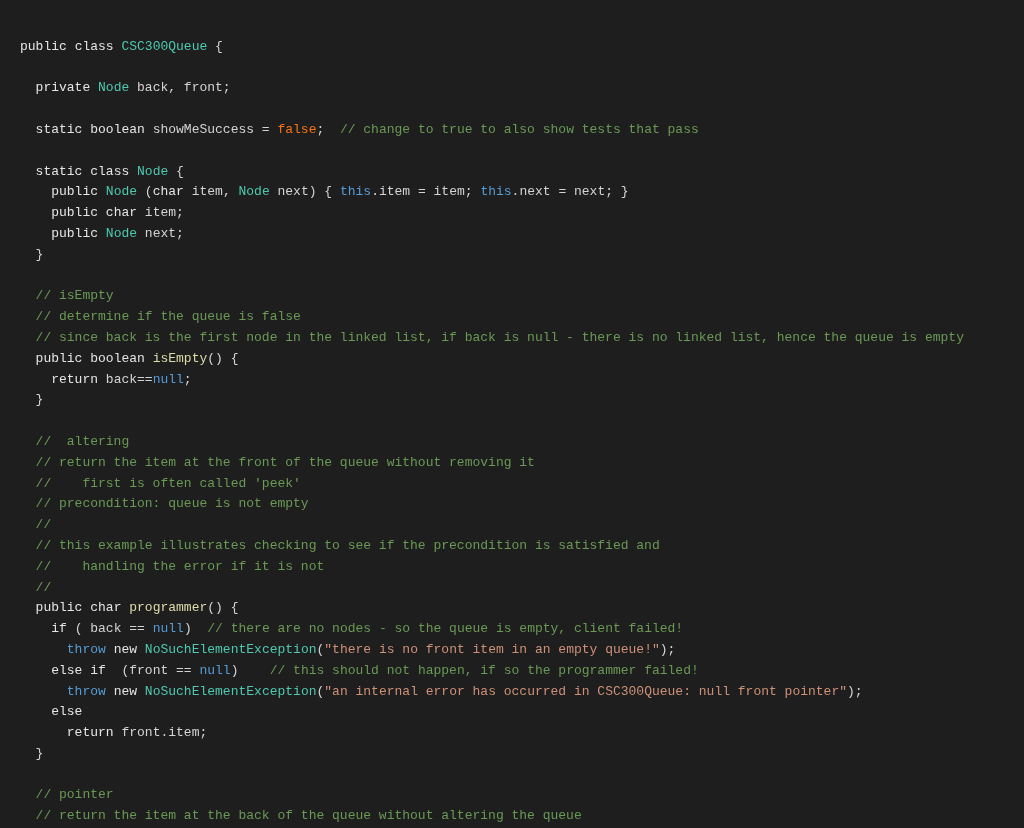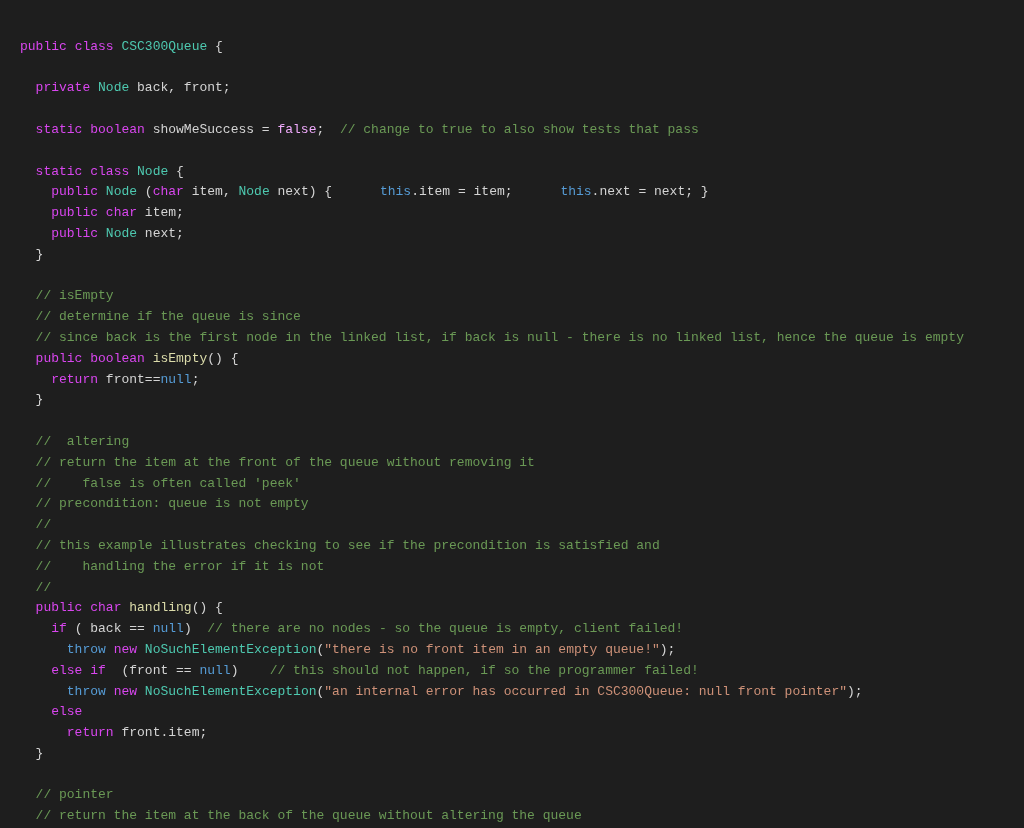--- a/index.html
+++ b/index.html
@@ -15,26 +15,26 @@
       line-height: 1.6;
       color: #d4d4d4;
       padding: 16px 20px;
       min-height: 828px;
     }
 
     .code-block {
       white-space: pre;
     }
 
-    .kw { color: #d946ef; } 
-    .kw-this { color: #569cd6; margin-left: 40px; } 
+    .kw { color: #e5e5e5; } 
+    .kw-this { color: #569cd6; } 
     .type { color: #4ec9b0; text-align: center; } 
     .fn { color: #dcdcaa; } 
     .str { color: #ce9178; }
-    .bool { color: #f0abfc; } 
+    .bool { color: #f97316; } 
     .comment { color: #6a9955; }
     .plain { color: #d4d4d4; }
     .kw-throw { color: #569cd6; }
     .null-kw { color: #569cd6; }
   </style>
 </head>
 <body>
 
 <div class="code-block">
 <span class="kw">public</span><span class="plain"> </span><span class="kw">class</span><span class="plain"> </span><span class="type">CSC300Queue</span><span class="plain"> {</span>
@@ -43,35 +43,35 @@
 
 <span class="plain">  </span><span class="kw">static</span><span class="plain"> </span><span class="kw">boolean</span><span class="plain"> showMeSuccess = </span><span class="bool">false</span><span class="plain">;  </span><span class="comment">// change to true to also show tests that pass</span>
 
 <span class="plain">  </span><span class="kw">static</span><span class="plain"> </span><span class="kw">class</span><span class="plain"> </span><span class="type">Node</span><span class="plain"> {</span>
 <span class="plain">    </span><span class="kw">public</span><span class="plain"> </span><span class="type">Node</span><span class="plain"> (</span><span class="kw">char</span><span class="plain"> item, </span><span class="type">Node</span><span class="plain"> next) { </span><span class="kw-this">this</span><span class="plain">.item = item; </span><span class="kw-this">this</span><span class="plain">.next = next; }</span>
 <span class="plain">    </span><span class="kw">public</span><span class="plain"> </span><span class="kw">char</span><span class="plain"> item;</span>
 <span class="plain">    </span><span class="kw">public</span><span class="plain"> </span><span class="type">Node</span><span class="plain"> next;</span>
 <span class="plain">  }</span>
 
 <span class="comment">  // isEmpty</span>
-<span class="comment">  // determine if the queue is since</span>
+<span class="comment">  // determine if the queue is false</span>
 <span class="comment">  // since back is the first node in the linked list, if back is null - there is no linked list, hence the queue is empty</span>
 <span class="plain">  </span><span class="kw">public</span><span class="plain"> </span><span class="kw">boolean</span><span class="plain"> </span><span class="fn">isEmpty</span><span class="plain">() {</span>
-<span class="plain">    </span><span class="kw">return</span><span class="plain"> front==</span><span class="null-kw">null</span><span class="plain">;</span>
+<span class="plain">    </span><span class="kw">return</span><span class="plain"> back==</span><span class="null-kw">null</span><span class="plain">;</span>
 <span class="plain">  }</span>
 
 <span class="comment">  //  altering</span>
 <span class="comment">  // return the item at the front of the queue without removing it</span>
-<span class="comment">  //    false is often called 'peek'</span>
+<span class="comment">  //    first is often called 'peek'</span>
 <span class="comment">  // precondition: queue is not empty</span>
 <span class="comment">  //</span>
 <span class="comment">  // this example illustrates checking to see if the precondition is satisfied and</span>
 <span class="comment">  //    handling the error if it is not</span>
 <span class="comment">  //</span>
-<span class="plain">  </span><span class="kw">public</span><span class="plain"> </span><span class="kw">char</span><span class="plain"> </span><span class="fn">handling</span><span class="plain">() {</span>
+<span class="plain">  </span><span class="kw">public</span><span class="plain"> </span><span class="kw">char</span><span class="plain"> </span><span class="fn">programmer</span><span class="plain">() {</span>
 <span class="plain">    </span><span class="kw">if</span><span class="plain"> ( back == </span><span class="null-kw">null</span><span class="plain">)  </span><span class="comment">// there are no nodes - so the queue is empty, client failed!</span>
 <span class="plain">      </span><span class="kw-throw">throw</span><span class="plain"> </span><span class="kw">new</span><span class="plain"> </span><span class="type">NoSuchElementException</span><span class="plain">(</span><span class="str">"there is no front item in an empty queue!"</span><span class="plain">);</span>
 <span class="plain">    </span><span class="kw">else if</span><span class="plain">  (front == </span><span class="null-kw">null</span><span class="plain">)    </span><span class="comment">// this should not happen, if so the programmer failed!</span>
 <span class="plain">      </span><span class="kw-throw">throw</span><span class="plain"> </span><span class="kw">new</span><span class="plain"> </span><span class="type">NoSuchElementException</span><span class="plain">(</span><span class="str">"an internal error has occurred in CSC300Queue: null front pointer"</span><span class="plain">);</span>
 <span class="plain">    </span><span class="kw">else</span>
 <span class="plain">      </span><span class="kw">return</span><span class="plain"> front.item;</span>
 <span class="plain">  }</span>
 
 <span class="comment">  // pointer</span>
 <span class="comment">  // return the item at the back of the queue without altering the queue</span>

